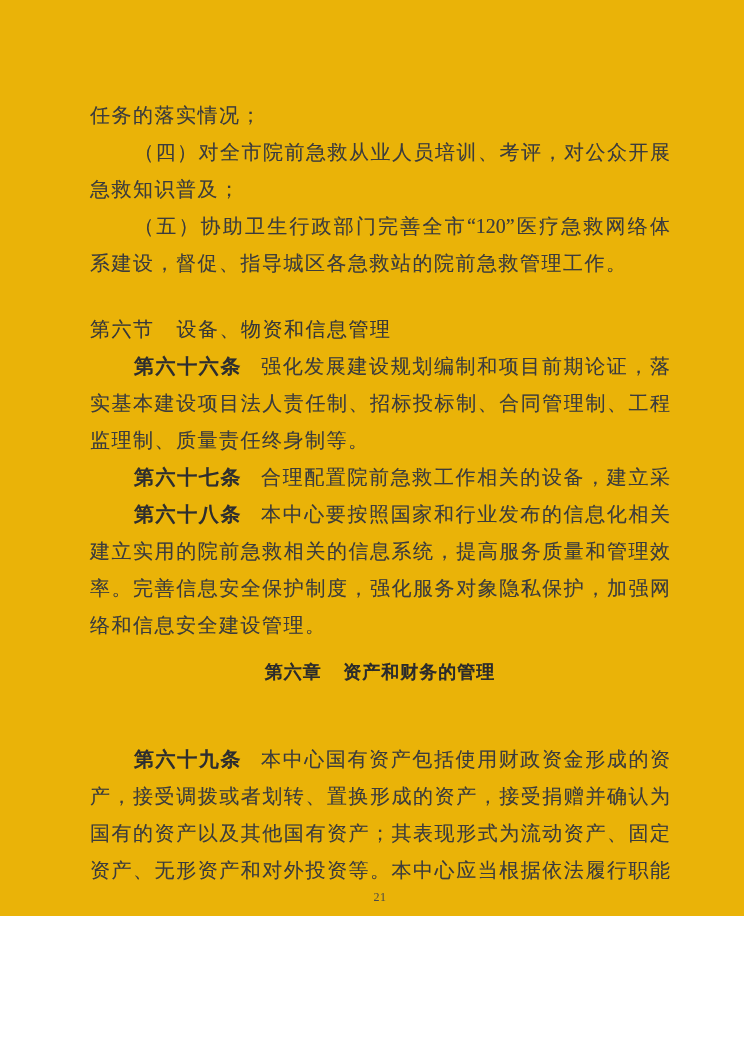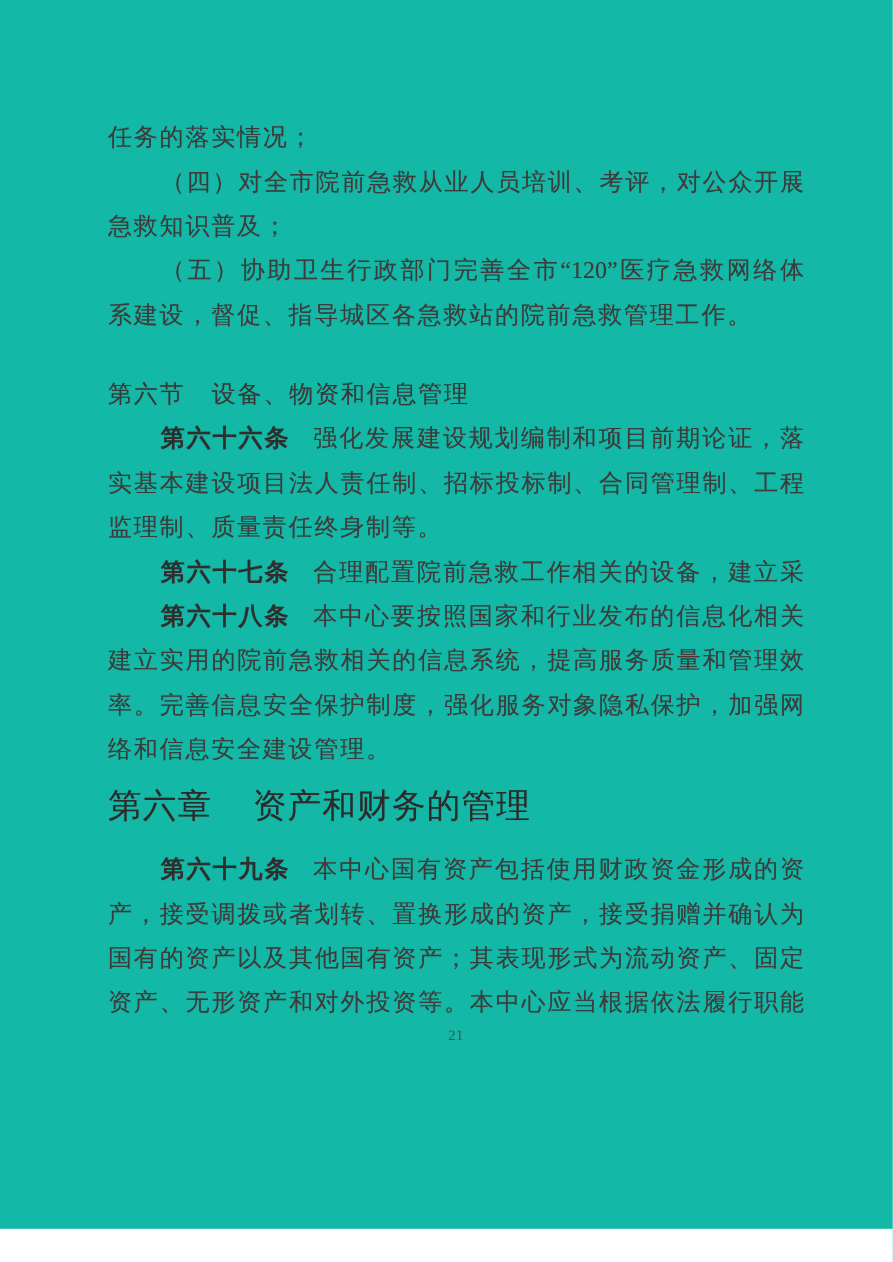--- a/index.html
+++ b/index.html
@@ -4,22 +4,22 @@
 <style>
   html,body{margin:0;padding:0;}
   body{
     width:744px;height:1052px;
     background:#ffffff;
     font-family:"Liberation Serif","DejaVu Serif",serif;
     overflow:hidden;
   }
   .page{
     position:relative;
-    width:744px;height:1024px;
-    background:#14b8a6;
+    width:744px;height:916px;
+    background:#eab308;
     color:#3c3c3c;
     overflow:hidden;
   }
   .content{
     padding:97px 74px 0 90px;
   }
   .ln{
     height:37px;
     line-height:37px;
     font-size:20px;
@@ -50,29 +50,30 @@
     text-align:left;
     letter-spacing:1.5px;
     color:#383838;
     text-shadow:0 0 0.6px rgba(70,70,70,0.45);
   }
   .section-heading .h-num{margin-right:1.1em;}
   .chapter-heading{
     margin-top:8px;
     height:40px;
     line-height:40px;
-    font-size:28px;
+    font-size:18px;
     font-family:"Liberation Sans","DejaVu Sans",sans-serif;
-    font-weight:400;
+    font-weight:700;
+    text-align:center;
     letter-spacing:1px;
     color:#2b2b2b;
     text-shadow:0 0 0.6px rgba(60,60,60,0.45);
   }
   .chapter-heading .h-num{margin-right:1.2em;}
-  .article-69{margin-top:15px;}
+  .article-69{margin-top:49px;}
   .page-number{
     margin-top:0;
     line-height:16px;
     font-size:12px;
     text-align:center;
     letter-spacing:0.5px;
     color:#4a4a4a;
   }
 </style>
 </head>

